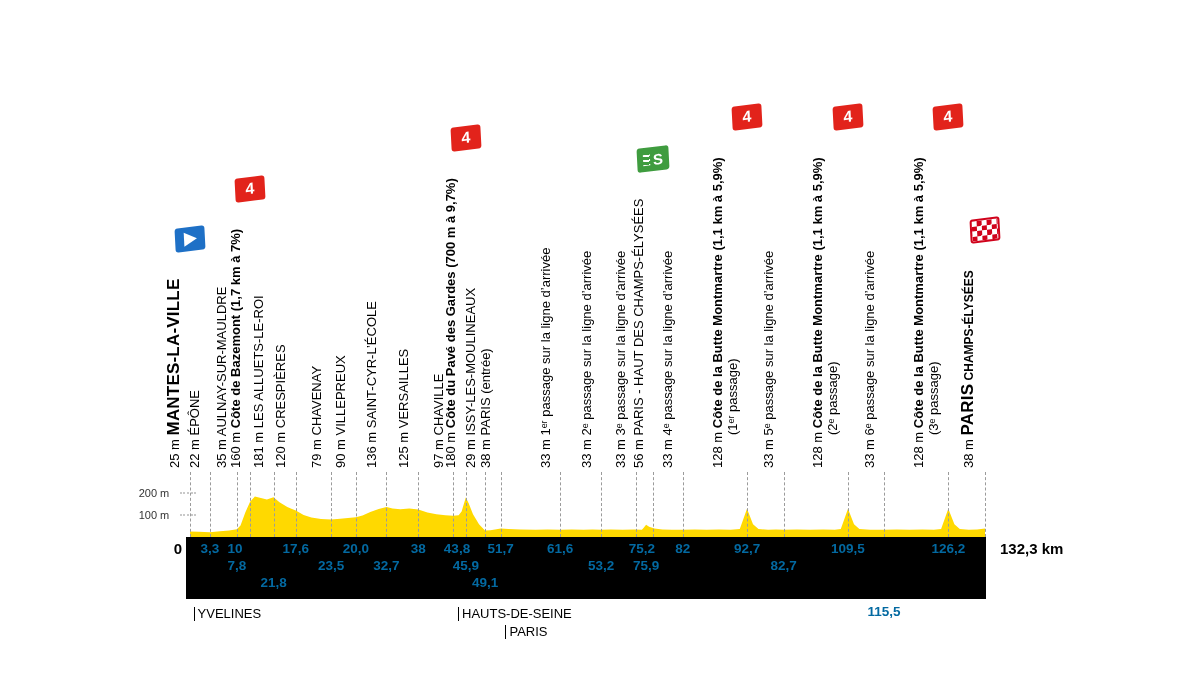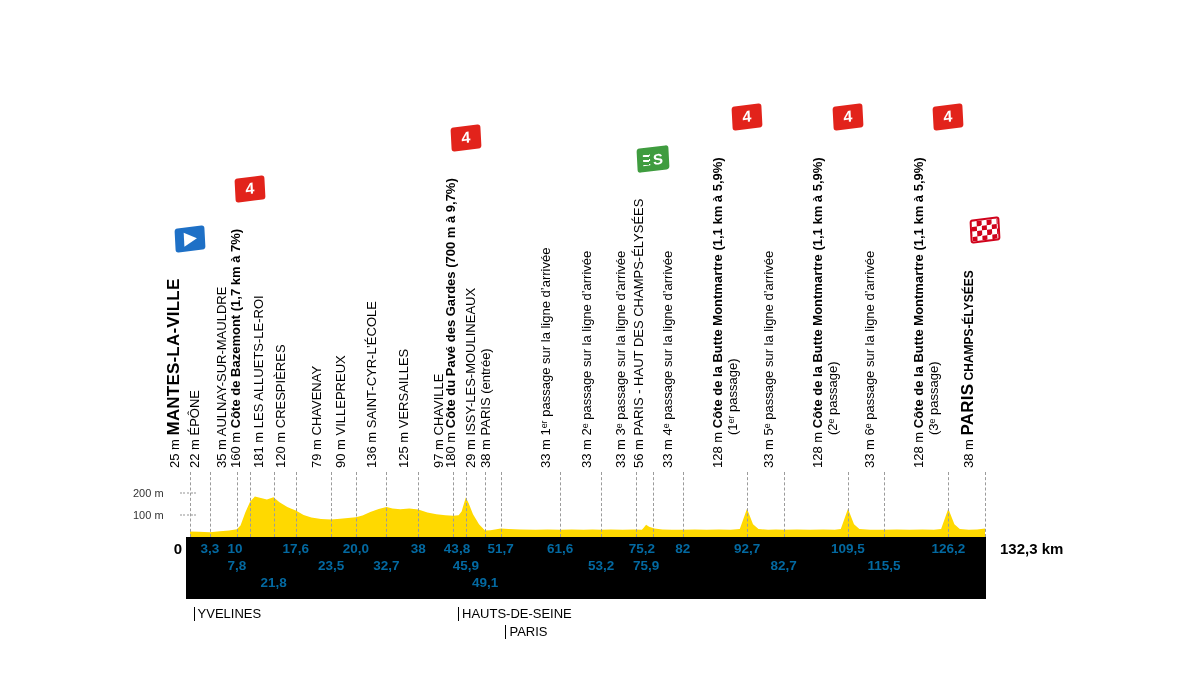--- a/index.html
+++ b/index.html
@@ -19,21 +19,21 @@
   .wp-label.bold .name { font-weight:700; }
   .wp-label.major .name { font-size:17px; font-weight:700; letter-spacing:.2px; }
   .wp-label .name2 { font-size:12px; font-weight:700; }
   .wp-label .sub { margin-left:33px; }
   .bar { position:absolute; left:186px; top:537px; width:800px; height:62px; background:#000; }
   .dist { position:absolute; transform:translateX(-50%); color:#0369a1; font-size:13.5px; font-weight:700; line-height:16px; }
   .dist.r0 { top:541px; } .dist.r1 { top:558px; } .dist.r2 { top:575px; }
   .endlab { position:absolute; font-size:15px; font-weight:700; line-height:16px; }
   #zero  { top:541px; left:182px; transform:translateX(-100%); }
   #total { top:541px; left:1000px; }
-  .grid-label { position:absolute; font-size:11px; color:#333; width:42px; text-align:left; line-height:12px; }
+  .grid-label { position:absolute; font-size:11px; color:#333; width:42px; text-align:center; line-height:12px; }
   .grid-dots  { position:absolute; width:16px; height:0; border-top:2px dotted #c9c9c9; }
   .dept { position:absolute; font-size:13px; line-height:14px; border-left:1px solid #000; padding-left:3px; }
   .marker {
     position:absolute; transform:translateX(-50%) rotate(-7deg) skewX(-4deg);
     display:flex; align-items:center; justify-content:center;
     border-radius:3px; color:#fff; font-weight:700;
   }
   .marker.cat4   { width:30px; height:24px; font-size:16px; }
   .marker.sprint { width:32px; height:24px; font-size:15px; }
   .marker.sprint .stripes { width:7px; height:11px; margin-right:3px;
@@ -128,21 +128,21 @@
     <div class="dist r0" style="left: 747.041px;">92,7</div>
     <div class="dash" style="left: 783.696px;"></div>
     <div class="wp-label" style="left: 776.196px; top: 453px;"><span class="elev">33 m </span><span class="name">5ᵉ passage sur la ligne d’arrivée</span></div>
     <div class="dist r1" style="left: 783.696px;">82,7</div>
     <div class="dash" style="left: 847.993px;"></div>
     <div class="wp-label bold" style="left: 840.493px; top: 438px;"><span class="elev">128 m </span><span class="name">Côte de la Butte Montmartre (1,1 km à 5,9%)</span><div class="sub">(2ᵉ passage)</div></div>
     <div class="marker cat4" style="left: 847.993px; top: 105px; background: rgb(226, 35, 27);">4</div>
     <div class="dist r0" style="left: 847.993px;">109,5</div>
     <div class="dash" style="left: 884.048px;"></div>
     <div class="wp-label" style="left: 876.548px; top: 453px;"><span class="elev">33 m </span><span class="name">6ᵉ passage sur la ligne d’arrivée</span></div>
-    <div class="dist r1" style="left: 884.048px;">115,5</div>
+    <div class="dist r1" style="left: 884.048px; margin-top: 46px;">115,5</div>
     <div class="dash" style="left: 948.345px;"></div>
     <div class="wp-label bold" style="left: 940.845px; top: 438px;"><span class="elev">128 m </span><span class="name">Côte de la Butte Montmartre (1,1 km à 5,9%)</span><div class="sub">(3ᵉ passage)</div></div>
     <div class="marker cat4" style="left: 948.345px; top: 105px; background: rgb(226, 35, 27);">4</div>
     <div class="dist r0" style="left: 948.345px;">126,2</div>
     <div class="dash" style="left: 985px;"></div>
     <div class="wp-label bold major" style="left: 976.5px; top: 451px;"><span class="elev">38 m </span><span class="name">PARIS</span><span class="name2"> CHAMPS-ÉLYSÉES</span></div>
     <div class="marker finish" style="left: 985px; top: 218px; background: repeating-conic-gradient(rgb(208, 2, 27) 0deg, rgb(208, 2, 27) 25%, rgb(255, 255, 255) 0deg, rgb(255, 255, 255) 50%) 0px 0px / 10px 10px; border: 2px solid rgb(208, 2, 27);"></div>
     <div class="dept" style="left: 193.605px; top: 607px;">YVELINES</div>
     <div class="dept" style="left: 458.005px; top: 607px;">HAUTS-DE-SEINE</div>
     <div class="dept" style="left: 505.476px; top: 625px;">PARIS</div>

